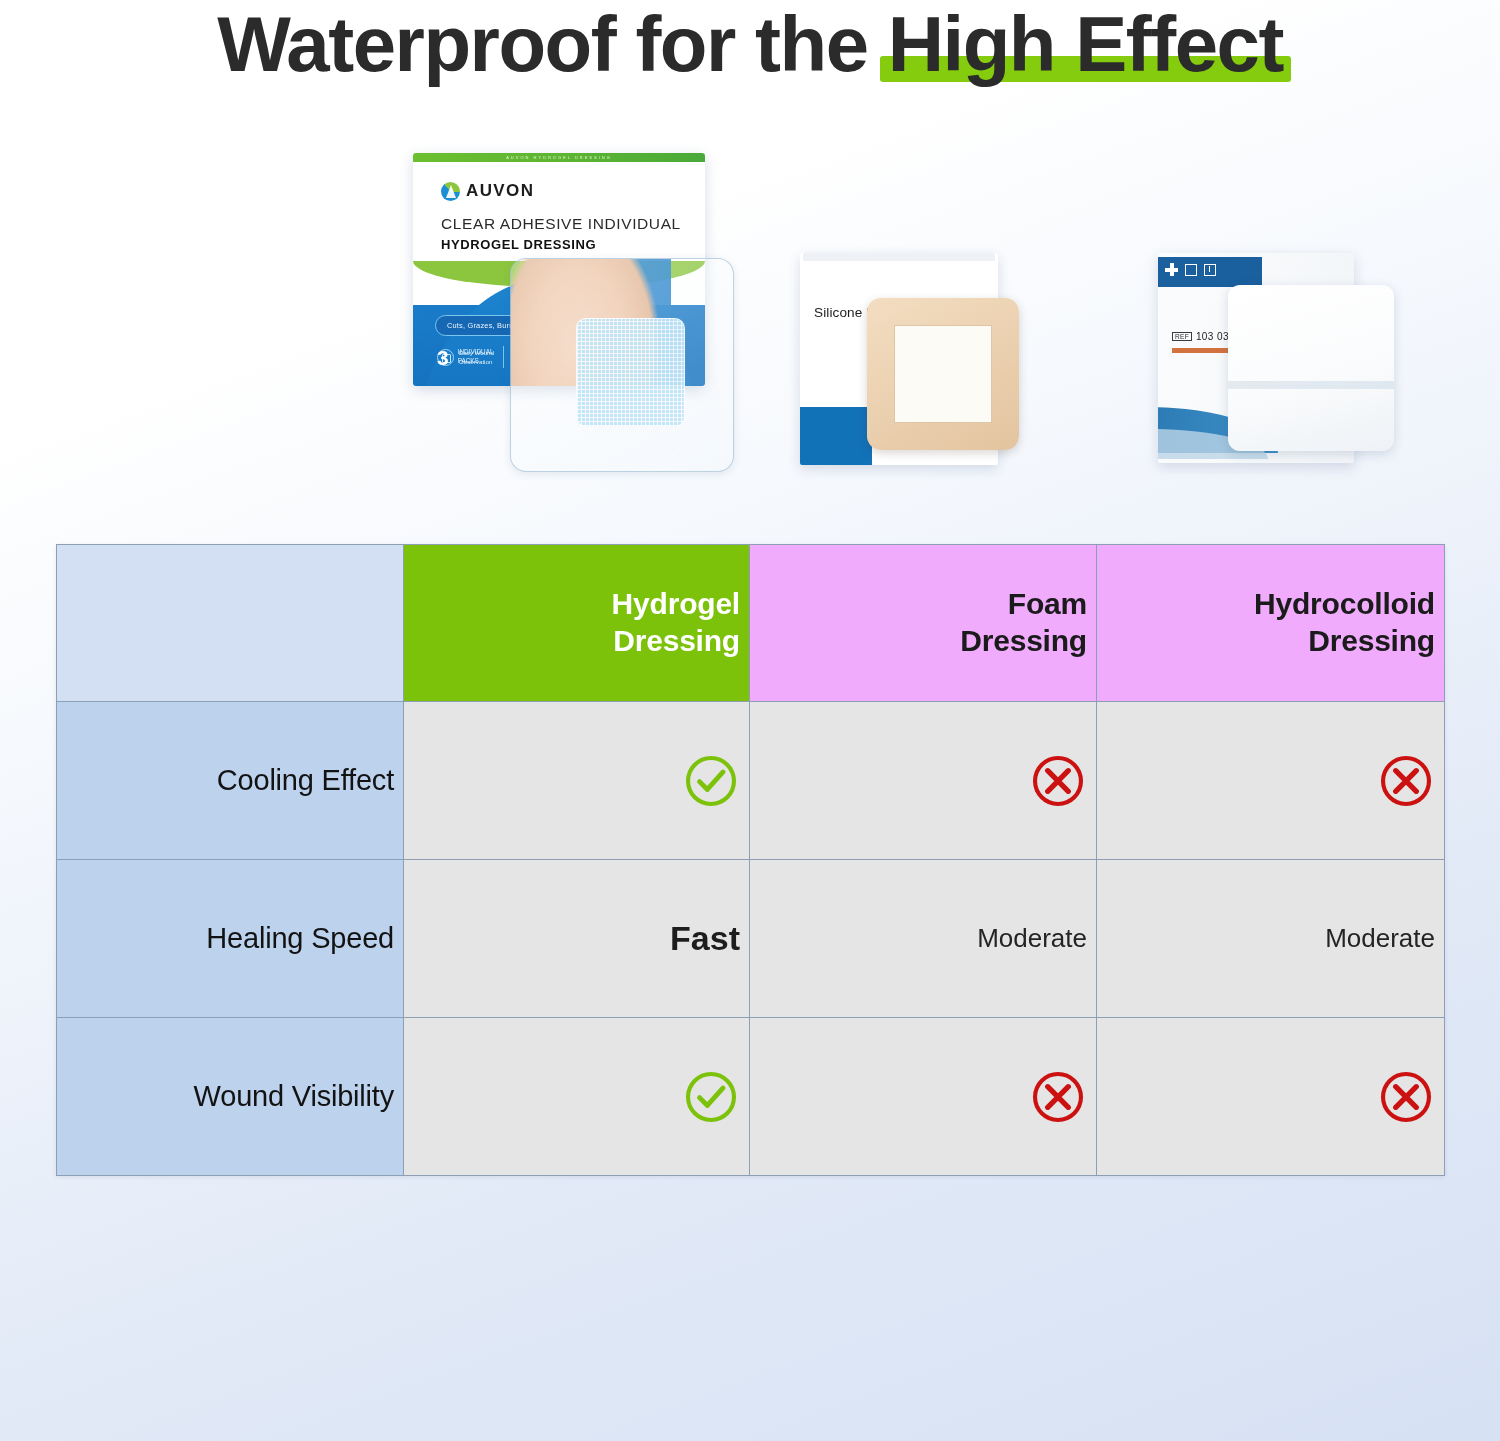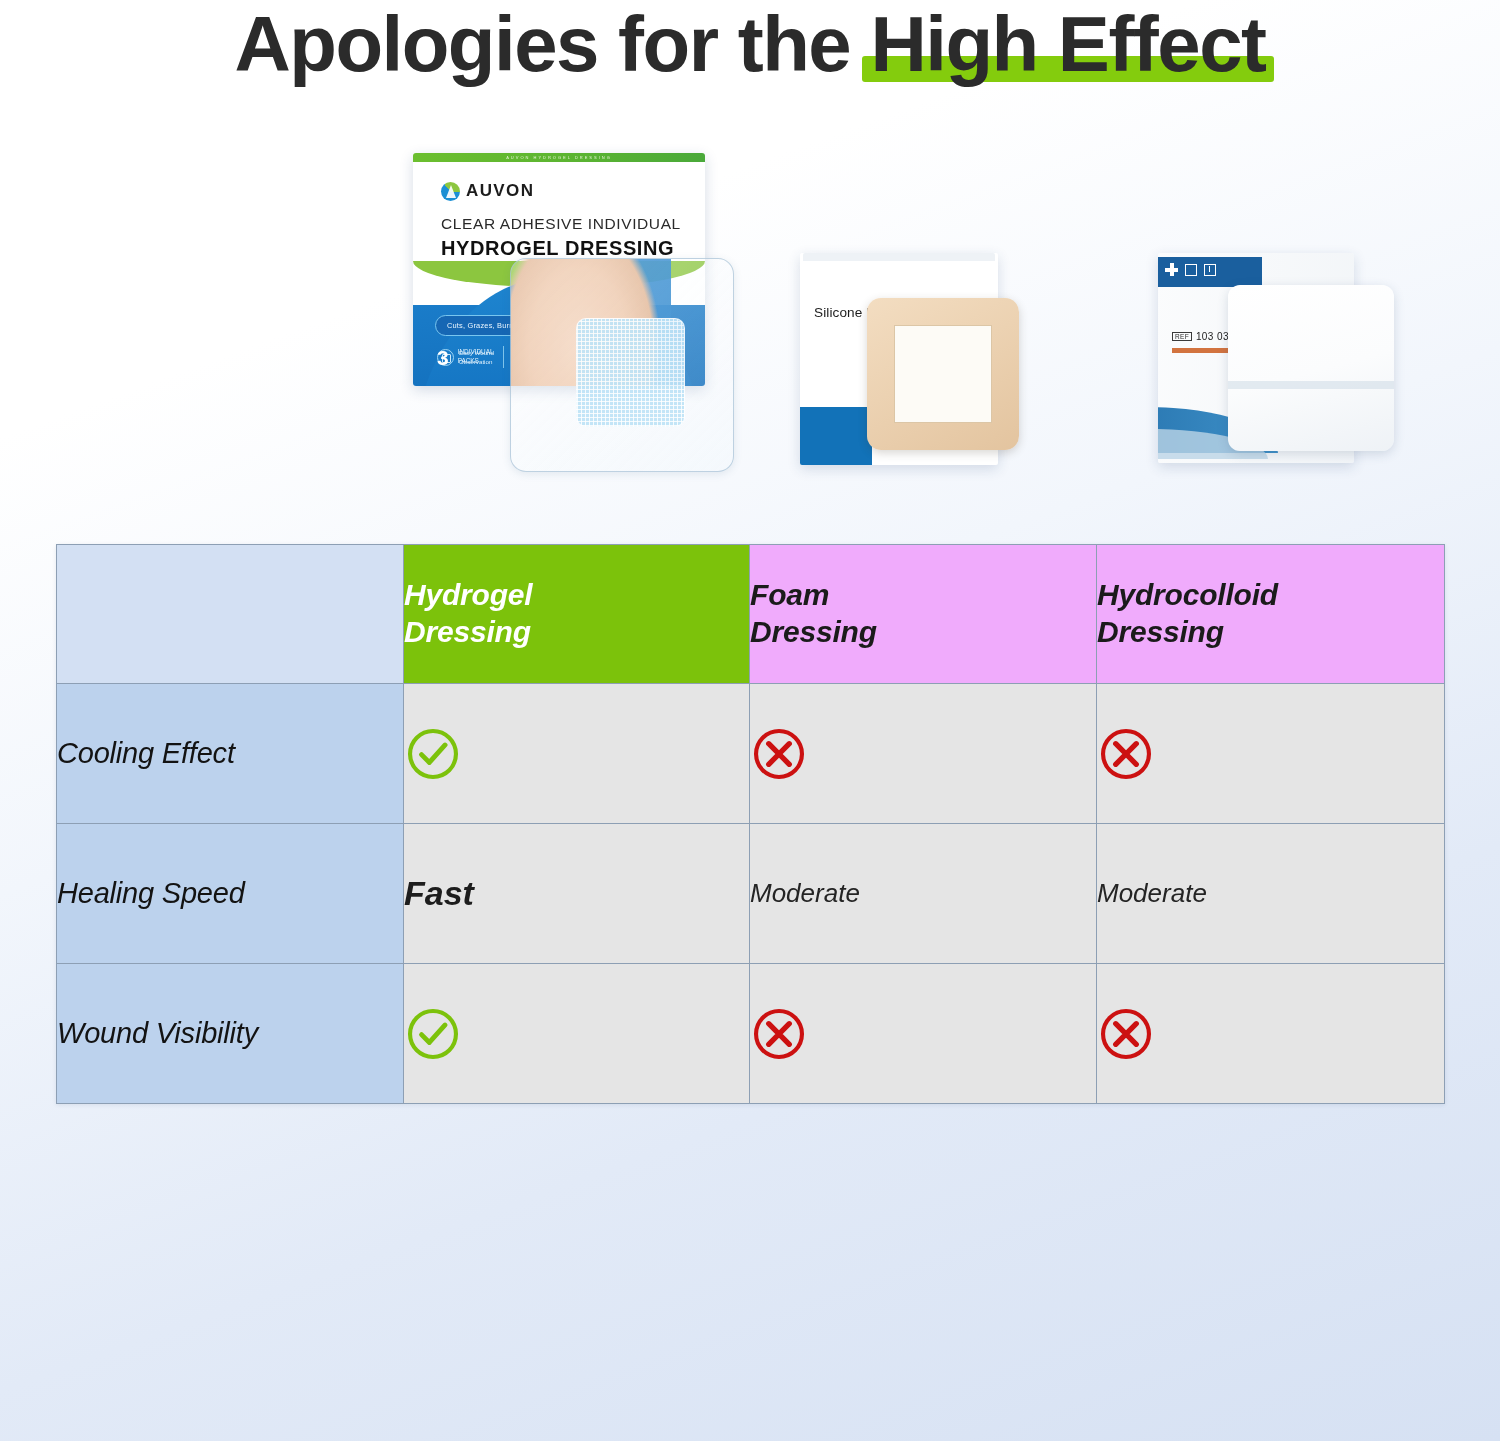--- a/index.html
+++ b/index.html
@@ -61,21 +61,21 @@
     content:"";position:absolute;left:5px;top:3px;width:0;height:0;
     border-left:5px solid transparent;border-right:5px solid transparent;
     border-bottom:13px solid #ffffff;opacity:.92;
   }
   .p1-brand{font-size:17px;font-weight:bold;color:#1c1c1c;letter-spacing:1.4px;}
   .p1-t1{
     position:absolute;left:28px;top:62px;font-size:15.5px;color:#2a2a2a;
     letter-spacing:.6px;white-space:nowrap;
   }
   .p1-t2{
-    position:absolute;left:28px;top:84px;font-size:20px;color:#111;
+    position:absolute;left:28px;top:84px;font-size:13px;color:#111;
     font-weight:bold;letter-spacing:.6px;white-space:nowrap;
   }
   .p1-wave{
     position:absolute;left:0;top:108px;width:100%;height:26px;
     background:#8cc63f;
     border-radius:0 0 46% 46%/0 0 100% 100%;
   }
   .p1-blue{
     position:absolute;left:0;top:126px;width:100%;height:186px;
     background:linear-gradient(175deg,#1f86d0 0%,#1576c4 55%,#0f66b2 100%);
@@ -224,21 +224,21 @@
     background:rgba(206,218,230,.55);
   }
 
   
   .table{
     position:absolute;left:56px;top:544px;width:1388px;
     border-collapse:collapse;table-layout:fixed;
     box-shadow:0 1px 4px rgba(40,70,110,.10);
   }
   .table td,.table th{
-    border:1px solid #8d9fb4;padding:0;text-align:left;vertical-align:middle;font-style:italic;
+    border:1px solid #8d9fb4;padding:9px;text-align:right;vertical-align:middle;
   }
   col.c0{width:347px;}
   col.c1{width:346px;}
   col.c2{width:347px;}
   col.c3{width:348px;}
 
   .hd-blank{background:#d3e0f3;height:138px;}
   .hd-green{
     background:#7cc20b;color:#ffffff;font-size:30px;font-weight:bold;
     line-height:1.22;letter-spacing:-.2px;
@@ -255,21 +255,21 @@
   .cell.fast{font-size:34px;font-weight:bold;color:#1d1d1d;}
   .cell.two{height:146px;}
 
   .mark{display:inline-block;vertical-align:middle;}
 </style>
 </head>
 <body>
 
 <div class="title-wrap">
   <div class="title">
-    <span>Apologies for the </span><span class="hl">High Effect</span>
+    <span>Waterproof for the </span><span class="hl">High Effect</span>
   </div>
 </div>
 
 <div class="products">
 
   <div class="p1">
     <div class="p1-box">
       <div class="p1-topstrip"></div>
       <div class="p1-topcode">AUVON HYDROGEL DRESSING</div>
 

